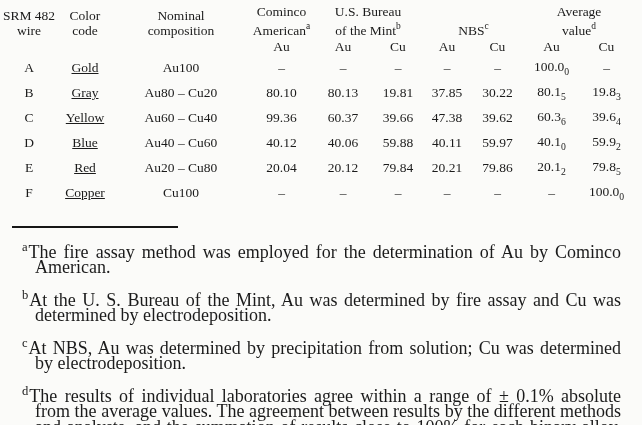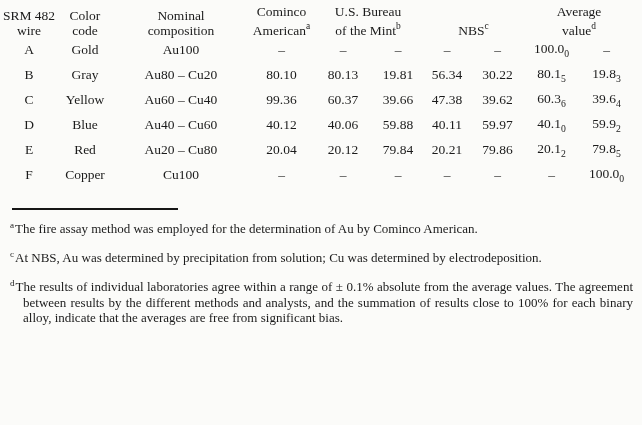--- a/index.html
+++ b/index.html
@@ -25,38 +25,38 @@
     text-align: center;
     overflow: visible;
   }
   tr.hrow th { vertical-align: bottom; line-height: 15px; }
   tr.hrow th div { margin: 0 -18px; white-space: nowrap; }
   th.h-nom { padding-right: 46px; }
   tr.subrow th { height: 18px; vertical-align: middle; }
   tr.units td { height: 26px; vertical-align: middle; }
   tr.drow td { height: 25px; vertical-align: middle; white-space: nowrap; }
   td.c-wire, th.h-wire { padding-left: 8px; }
-  td.c-color { text-align: left; padding-left: 8px; }
+  td.c-color { text-align: left; padding-left: 8px; text-decoration: underline; }
   td.c-nom { text-align: left; padding-left: 3px; }
   sub { font-size: 0.72em; }
   sup { font-size: 0.7em; }
 
   .foot-rule {
     width: 166px; height: 0;
     border-top: 2px solid #161616;
     margin: 20px 0 0 12px;
   }
   .footnotes { margin: 8px 9px 0 10px; }
   .footnotes p {
-    margin: 0;
+    margin: 12px;
     padding-left: 13px;
     text-indent: -13px;
     text-align: justify;
     line-height: 15.5px;
-    font-size: 13px;
+    font-size: 18px;
   }
   .footnotes p + p { margin-top: 8px; }
   .footnotes p.fn-c { margin-top: 11px; }
   .footnotes p.fn-d { margin-top: 10px; }
   .footnotes sup { margin-right: 1px; }
 </style>
 </head>
 <body>
 
 <div class="page">
@@ -99,20 +99,32 @@
       </th>
       <th colspan="2">
         <div>NBS<sup>c</sup></div>
       </th>
       <th colspan="2">
         <div>Average</div>
         <div>value<sup>d</sup></div>
       </th>
     </tr>
 
+    <tr class="subrow">
+      <th></th>
+      <th></th>
+      <th></th>
+      <th>Au</th>
+      <th>Au</th>
+      <th>Cu</th>
+      <th>Au</th>
+      <th>Cu</th>
+      <th>Au</th>
+      <th>Cu</th>
+    </tr>
 
 
     <tr class="drow">
       <td class="c-wire">A</td>
       <td class="c-color">Gold</td>
       <td class="c-nom">Au100</td>
       <td>–</td>
       <td>–</td>
       <td>–</td>
       <td>–</td>
@@ -121,21 +133,21 @@
       <td>–</td>
     </tr>
 
     <tr class="drow">
       <td class="c-wire">B</td>
       <td class="c-color">Gray</td>
       <td class="c-nom">Au80 – Cu20</td>
       <td>80.10</td>
       <td>80.13</td>
       <td>19.81</td>
-      <td>56.34</td>
+      <td>37.85</td>
       <td>30.22</td>
       <td>80.1<sub>5</sub></td>
       <td>19.8<sub>3</sub></td>
     </tr>
 
     <tr class="drow">
       <td class="c-wire">C</td>
       <td class="c-color">Yellow</td>
       <td class="c-nom">Au60 – Cu40</td>
       <td>99.36</td>
@@ -185,17 +197,18 @@
       <td>–</td>
       <td>100.0<sub>0</sub></td>
     </tr>
   </tbody>
     </table>
 
   <div class="foot-rule"></div>
 
   <div class="footnotes">
     <p class="fn-a"><sup>a</sup><span>The fire assay method was employed for the determination of Au by Cominco American.</span></p>
+    <p class="fn-b"><sup>b</sup><span>At the U. S. Bureau of the Mint, Au was determined by fire assay and Cu was determined by electrodeposition.</span></p>
     <p class="fn-c"><sup>c</sup><span>At NBS, Au was determined by precipitation from solution; Cu was determined by electro­deposition.</span></p>
     <p class="fn-d"><sup>d</sup><span>The results of individual laboratories agree within a range of ± 0.1% absolute from the average values. The agreement between results by the different methods and analysts, and the summation of results close to 100% for each binary alloy, indicate that the averages are free from significant bias.</span></p>
   </div>
 
 </div>
 
 </body></html>

